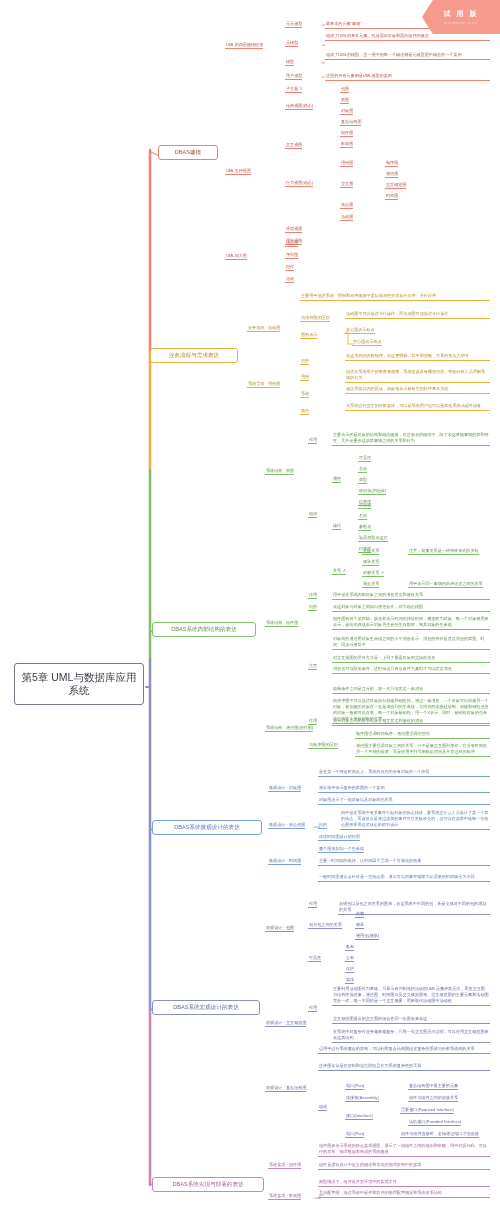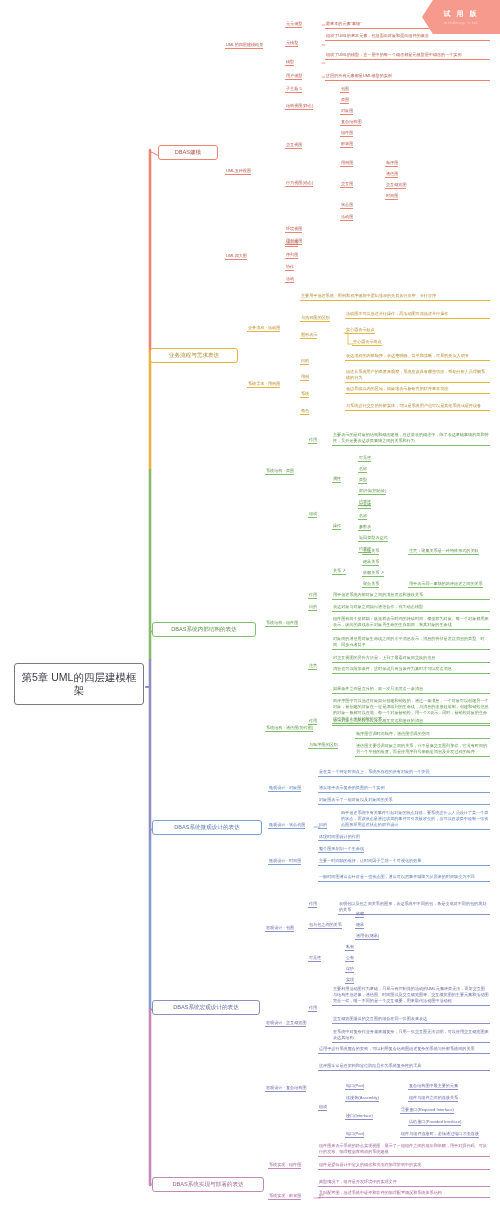--- a/index.html
+++ b/index.html
@@ -238,21 +238,21 @@
       <path d="M314,1167 C317.3,1167 317.3,1166 320,1166" stroke="320" fill="none" stroke-width="#c489b9" stroke-linecap="round"></path>
       <path d="M320,1148 L320,1184" stroke="320" fill="none" stroke-width="#c489b9" stroke-linecap="round"></path>
       <path d="M320,1148 L324,1148" stroke="320" fill="none" stroke-width="#c489b9" stroke-linecap="round"></path>
       <path d="M320,1167 L324,1167" stroke="320" fill="none" stroke-width="#c489b9" stroke-linecap="round"></path>
       <path d="M320,1184 L324,1184" stroke="320" fill="none" stroke-width="#c489b9" stroke-linecap="round"></path>
       <path d="M314,1198 L320,1198" stroke="#c489b9" fill="none" stroke-width="0.8" stroke-linecap="round"></path>
       <path d="M320,1198 L320,1195" stroke="#c489b9" fill="none" stroke-width="0.8" stroke-linecap="round"></path>
       <path d="M320,1195 L324,1195" stroke="#c489b9" fill="none" stroke-width="0.8" stroke-linecap="round"></path>
     </svg>
 
-  <div class="node root" style="left:14px;top:663px;width:130px;">第5章 UML的四层建模框架</div>
+  <div class="node root" style="left:14px;top:663px;width:130px;">第5章 UML与数据库应用系统</div>
 
   <div class="node lvl1" style="left:158px;top:145px;width:60px;border-color:#ef8372;color:#b4554a;">DBAS建模</div>
 
   <div class="node lbl" style="left:225px;top:42px;border-color:#ef8372;color:#b4554a;">UML的四层建模框架</div>
   <div class="node lbl" style="left:225px;top:168px;border-color:#ef8372;color:#b4554a;">UML五种视图</div>
   <div class="node lbl" style="left:225px;top:253px;border-color:#ef8372;color:#b4554a;">UML四大图</div>
 
   <div class="node lbl" style="left:285px;top:21px;border-color:#ef8372;color:#b4554a;">元元模型</div>
   <div class="node para" style="left:325px;top:21px;width:165px;border-color:#ef8372;color:#b4554a;">最基本的元素“事物”</div>
 

